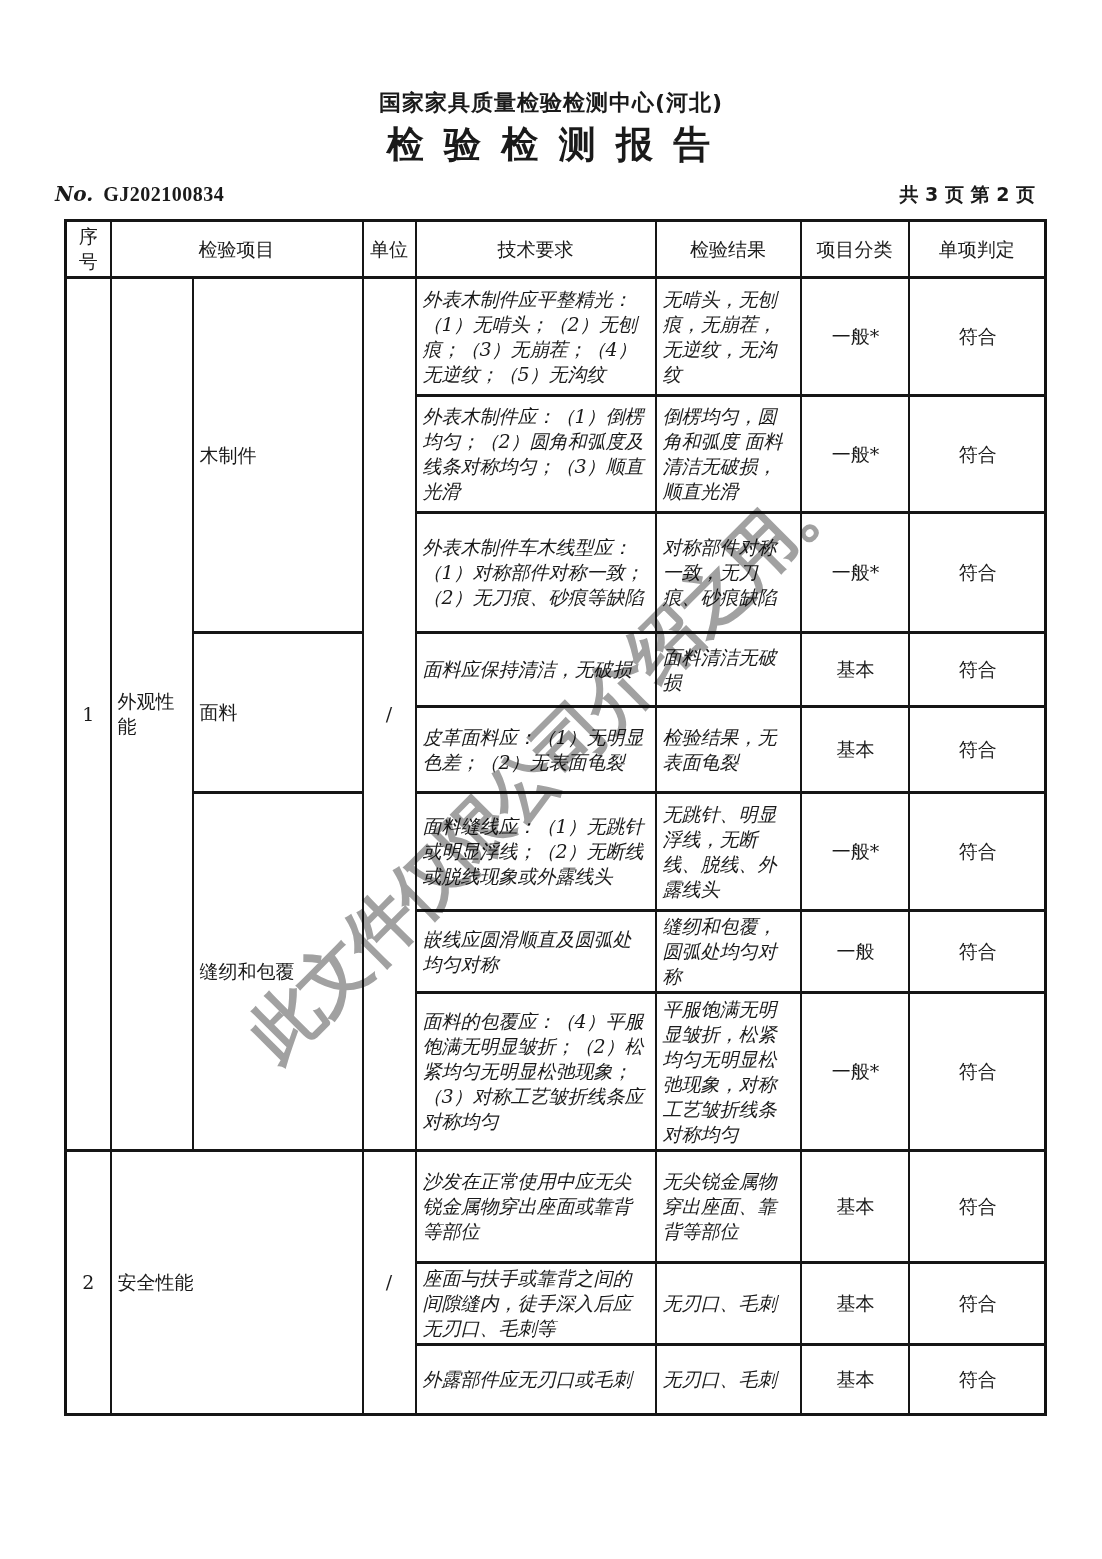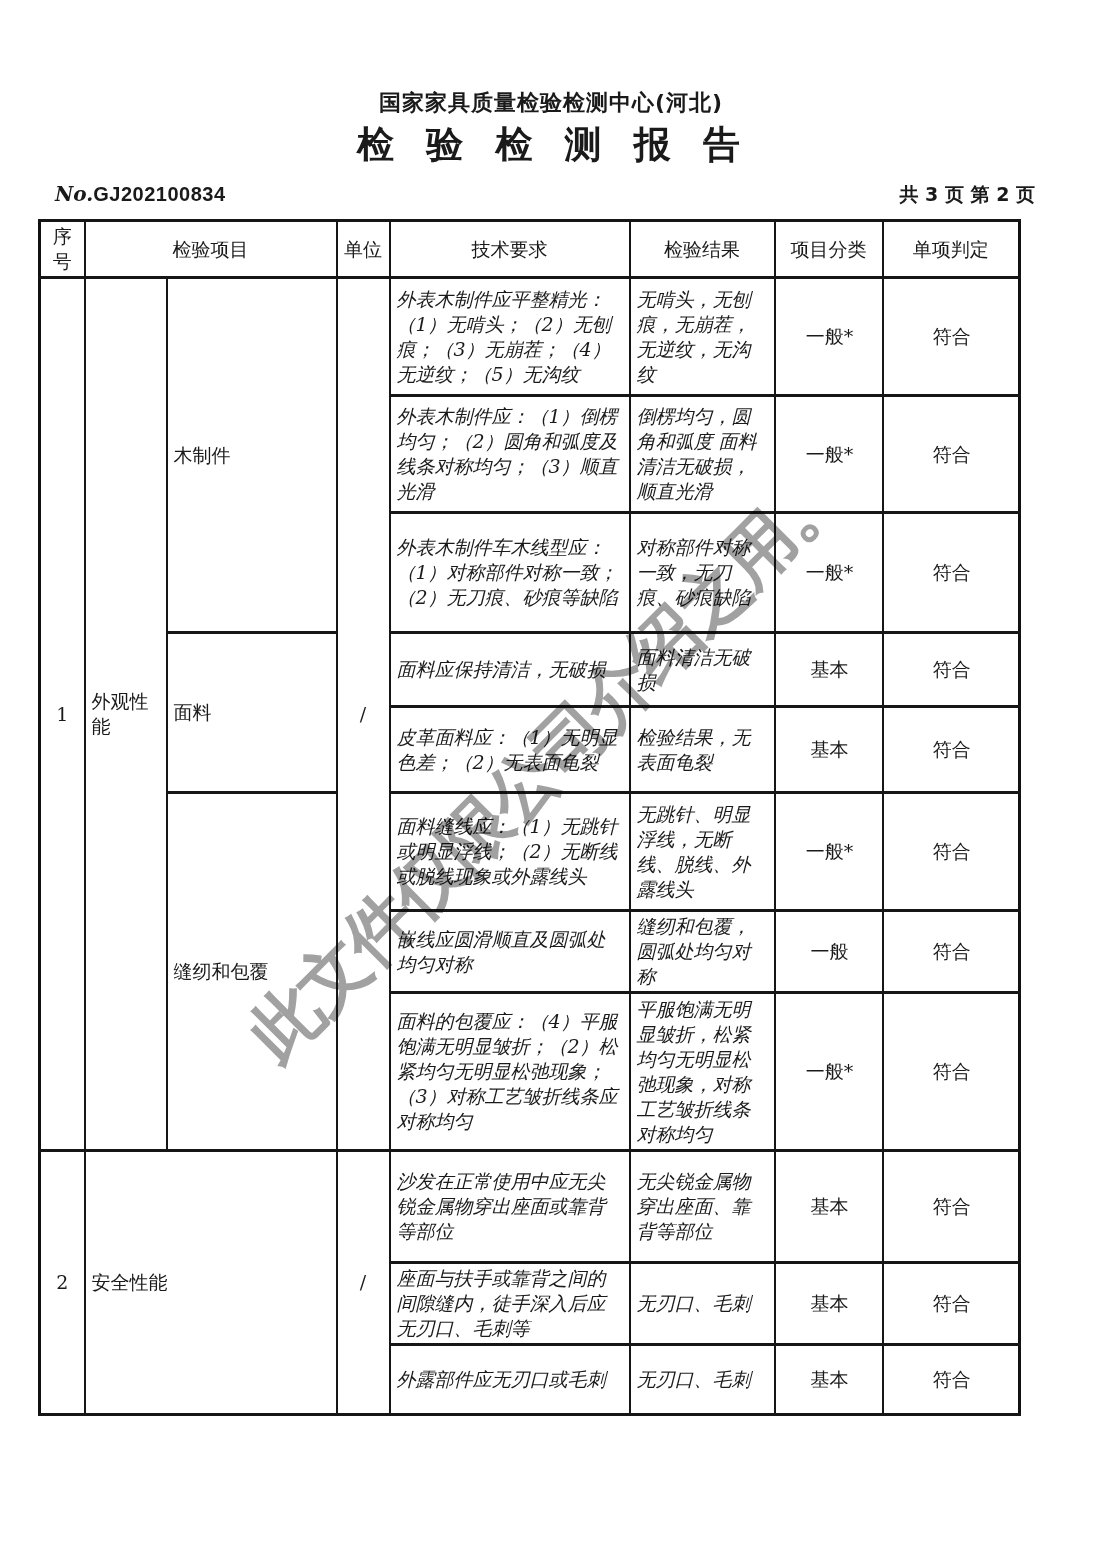--- a/index.html
+++ b/index.html
@@ -6,32 +6,32 @@
   body{
     width:1102px;height:1559px;background:#ffffff;position:relative;
     font-family:"DejaVu Serif", serif;color:#1a1a1a;overflow:hidden;
   }
   .org-name{
     position:absolute;top:88px;left:0;width:1102px;text-align:center;
     font-family:"DejaVu Sans", sans-serif;font-weight:700;font-size:22px;letter-spacing:1px;
   }
   .report-title{
     position:absolute;top:120px;left:0;width:1102px;text-align:center;
-    font-family:Liberation Mono, monospace;font-weight:700;font-size:37px;letter-spacing:5px;
+    font-family:Liberation Sans, sans-serif;font-weight:700;font-size:37px;letter-spacing:5px;
   }
   .no-line{
     position:absolute;top:182px;left:55px;width:980px;
     display:flex;justify-content:space-between;align-items:baseline;
     font-size:20px;font-weight:700;
   }
-  .no-label{font-style:italic;font-family:"DejaVu Serif", serif;margin-right:0;}
-  .report-no{font-family:Liberation Sans, sans-serif;font-weight:700;letter-spacing:0.5px;}
+  .no-label{font-style:italic;font-family:"DejaVu Serif", serif;margin-right:10px;}
+  .report-no{font-family:Liberation Serif, serif;font-weight:700;letter-spacing:0.5px;}
   .pagination{font-family:"DejaVu Sans", sans-serif;font-weight:700;font-size:19px;text-align:center;}
   table.report-table{
-    position:absolute;top:219px;left:38px;width:980px;
+    position:absolute;top:219px;left:64px;width:980px;
     border-collapse:collapse;table-layout:fixed;padding-left:40px;
   }
   .report-table td,.report-table th{
     border:2px solid #161616;
     border-top-width:3px;border-bottom-width:3px;
     padding:2px 6px;
     font-size:19px;line-height:25px;
     font-weight:400;vertical-align:middle;text-align:left;
     overflow:hidden;
   }

